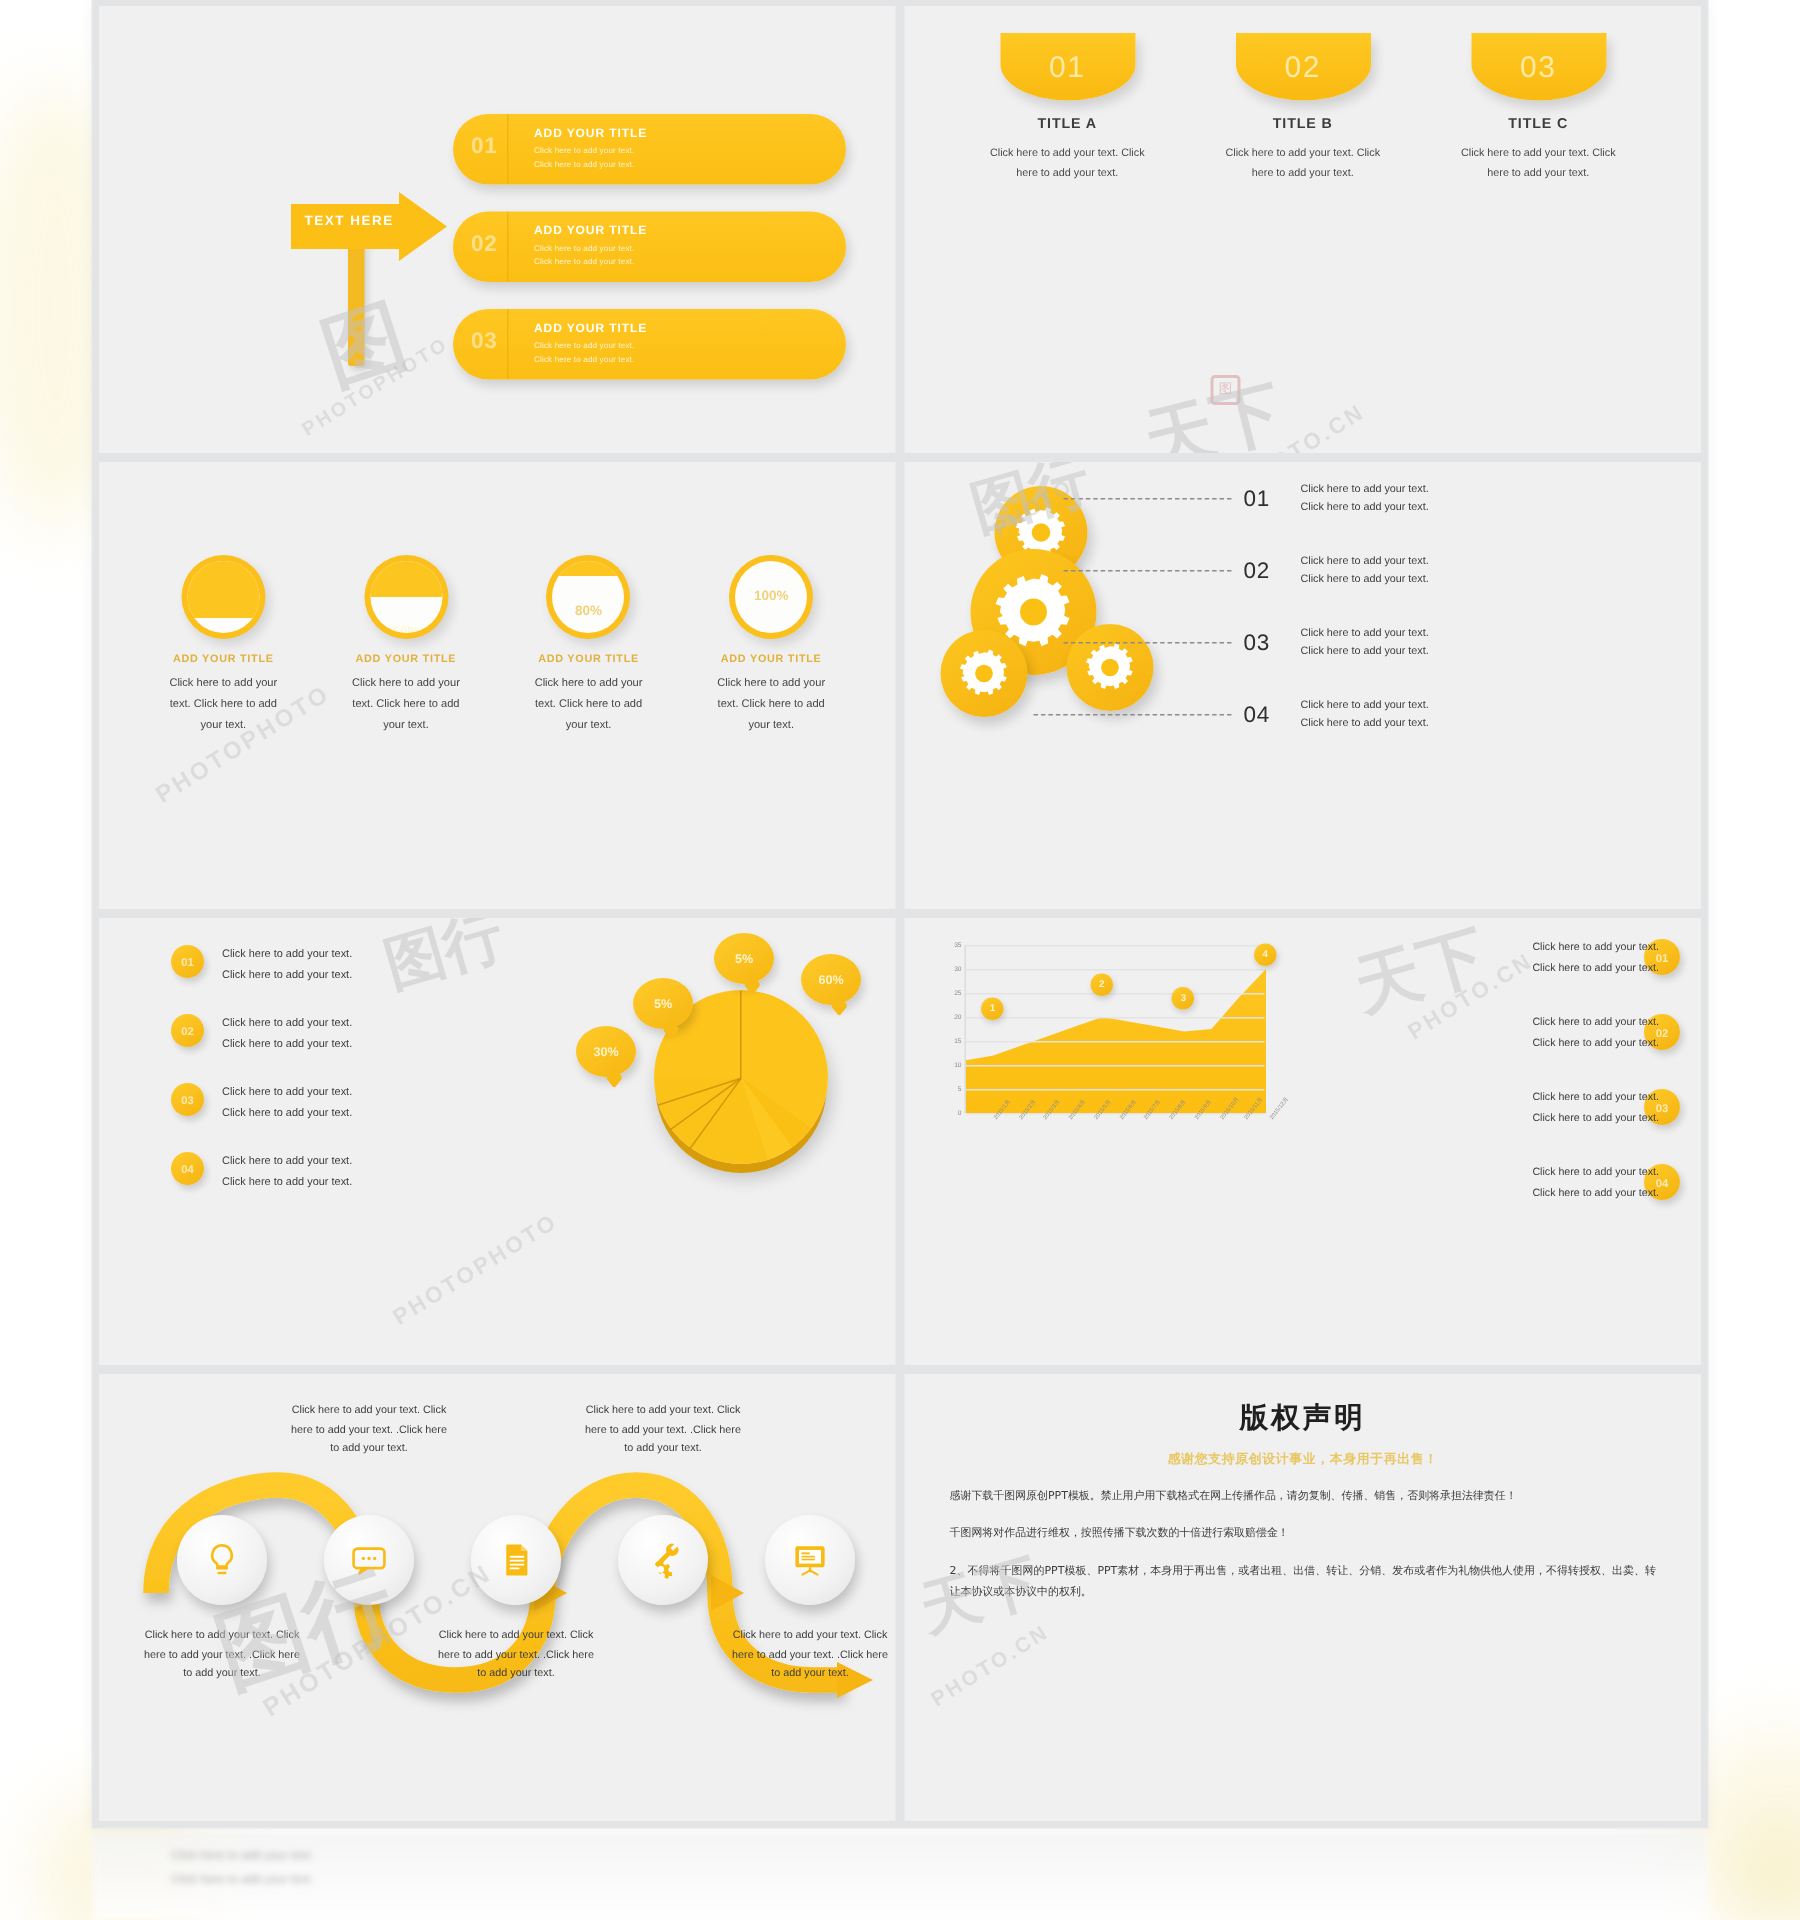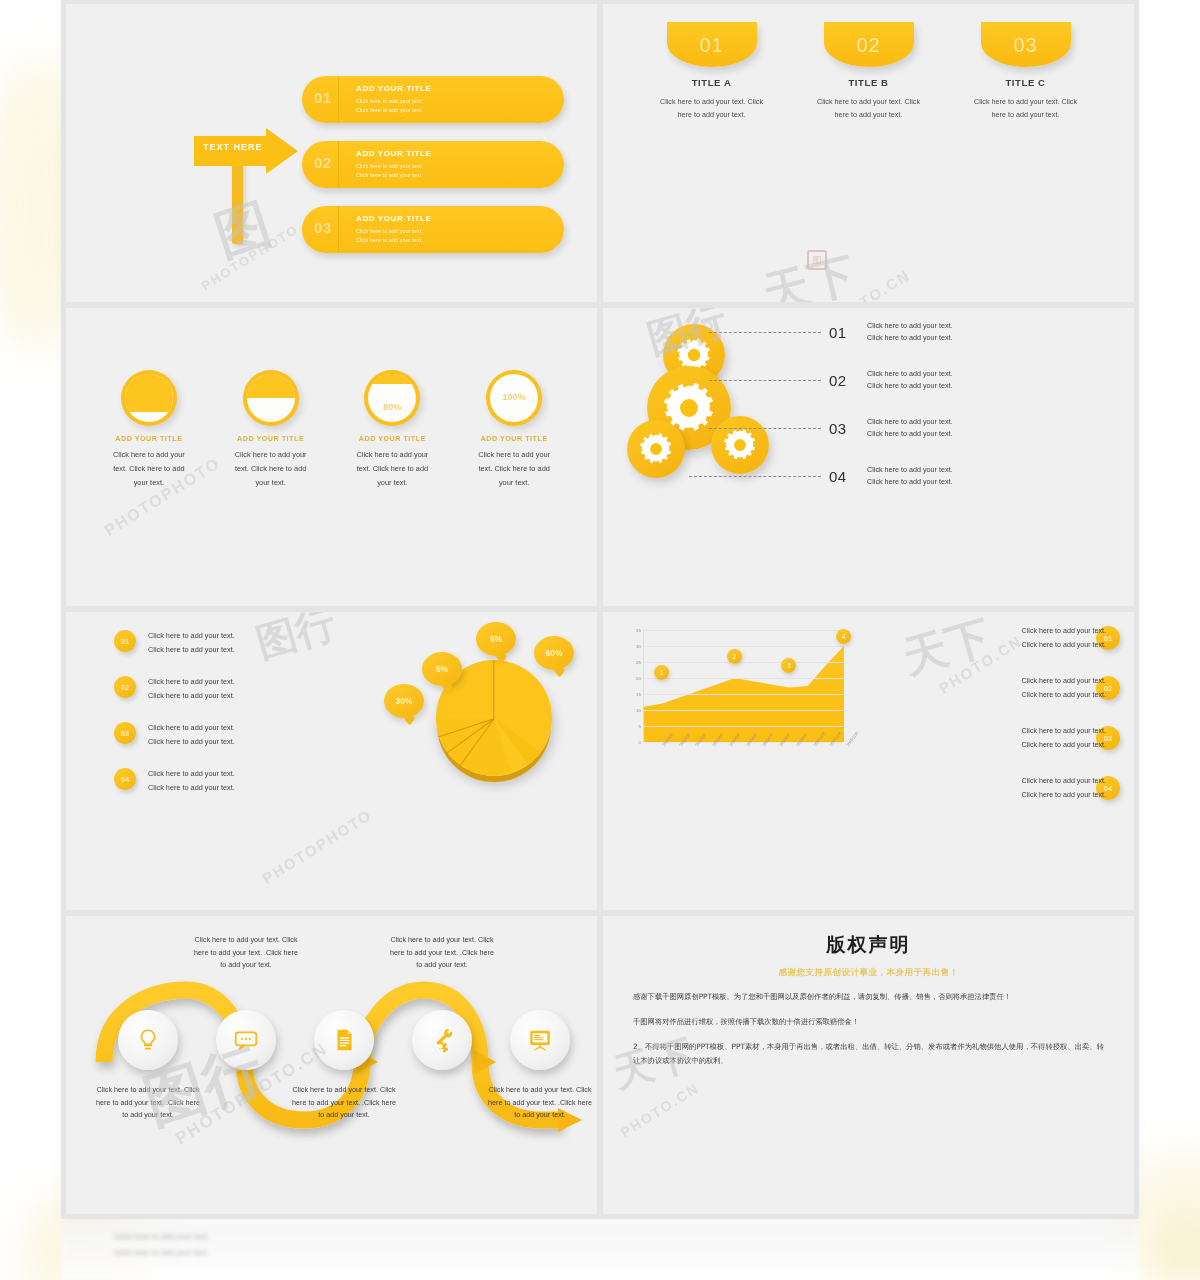--- a/index.html
+++ b/index.html
@@ -570,21 +570,21 @@
         <div class="wtxt" style="left:412px;top:150px;">Click here to add your text. Click here to add your text. .Click here to add your text.</div>
       </div>
       <div class="wm wm-cn" style="left:78px;top:130px;font-size:60px;transform:rotate(-18deg);">图行</div>
       <div class="wm wm-txt" style="left:98px;top:168px;font-size:17px;">PHOTOPHOTO.CN</div>
     </div>
 
     <div class="panel">
       <div class="cp">
         <h2>版权声明</h2>
         <div class="sub">感谢您支持原创设计事业，本身用于再出售！</div>
-        <div class="para">感谢下载千图网原创PPT模板。为了您和千图网以及原创作者的利益，请勿复制、传播、销售，否则将承担法律责任！</div>
+        <div class="para">感谢下载千图网原创PPT模板。禁止用户用下载格式在网上传播作品，请勿复制、传播、销售，否则将承担法律责任！</div>
         <div class="para">千图网将对作品进行维权，按照传播下载次数的十倍进行索取赔偿金！</div>
         <div class="para">2、不得将千图网的PPT模板、PPT素材，本身用于再出售，或者出租、出借、转让、分销、发布或者作为礼物供他人使用，不得转授权、出卖、转让本协议或本协议中的权利。</div>
       </div>
       <div class="wm wm-cn" style="left:10px;top:120px;font-size:40px;transform:rotate(-16deg);">天下</div>
       <div class="wm wm-txt" style="left:12px;top:186px;font-size:14px;">PHOTO.CN</div>
     </div>
 
   </div>
 </div>
 

